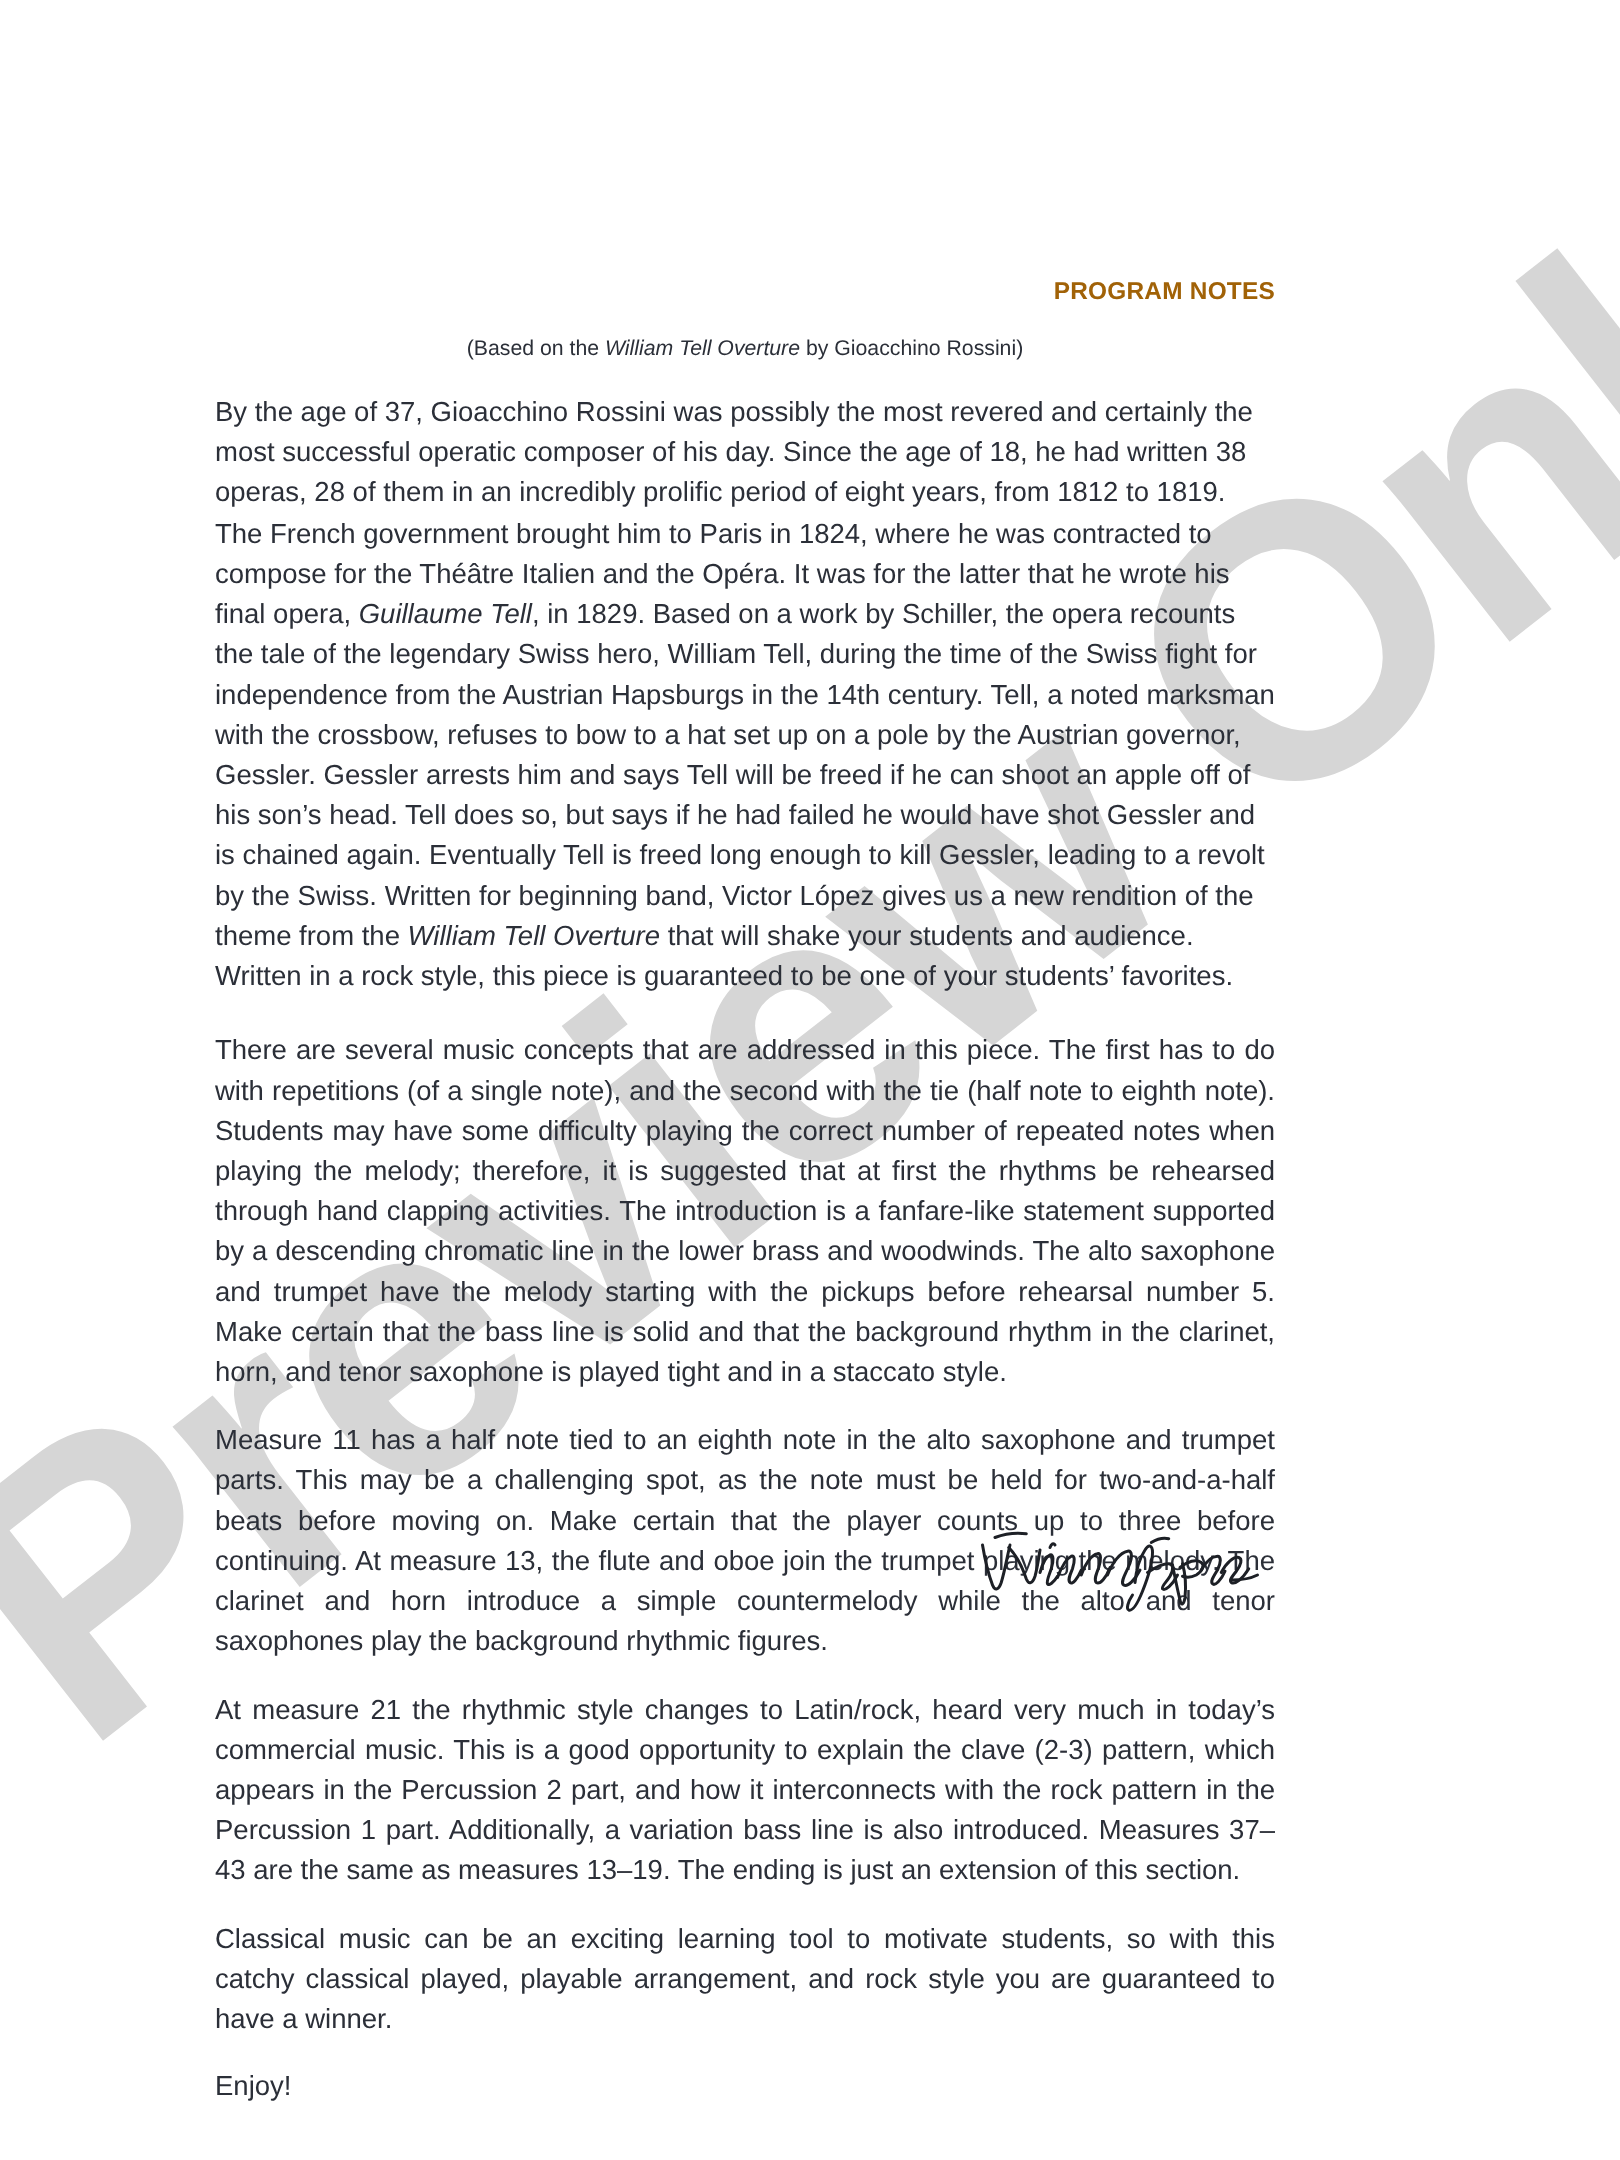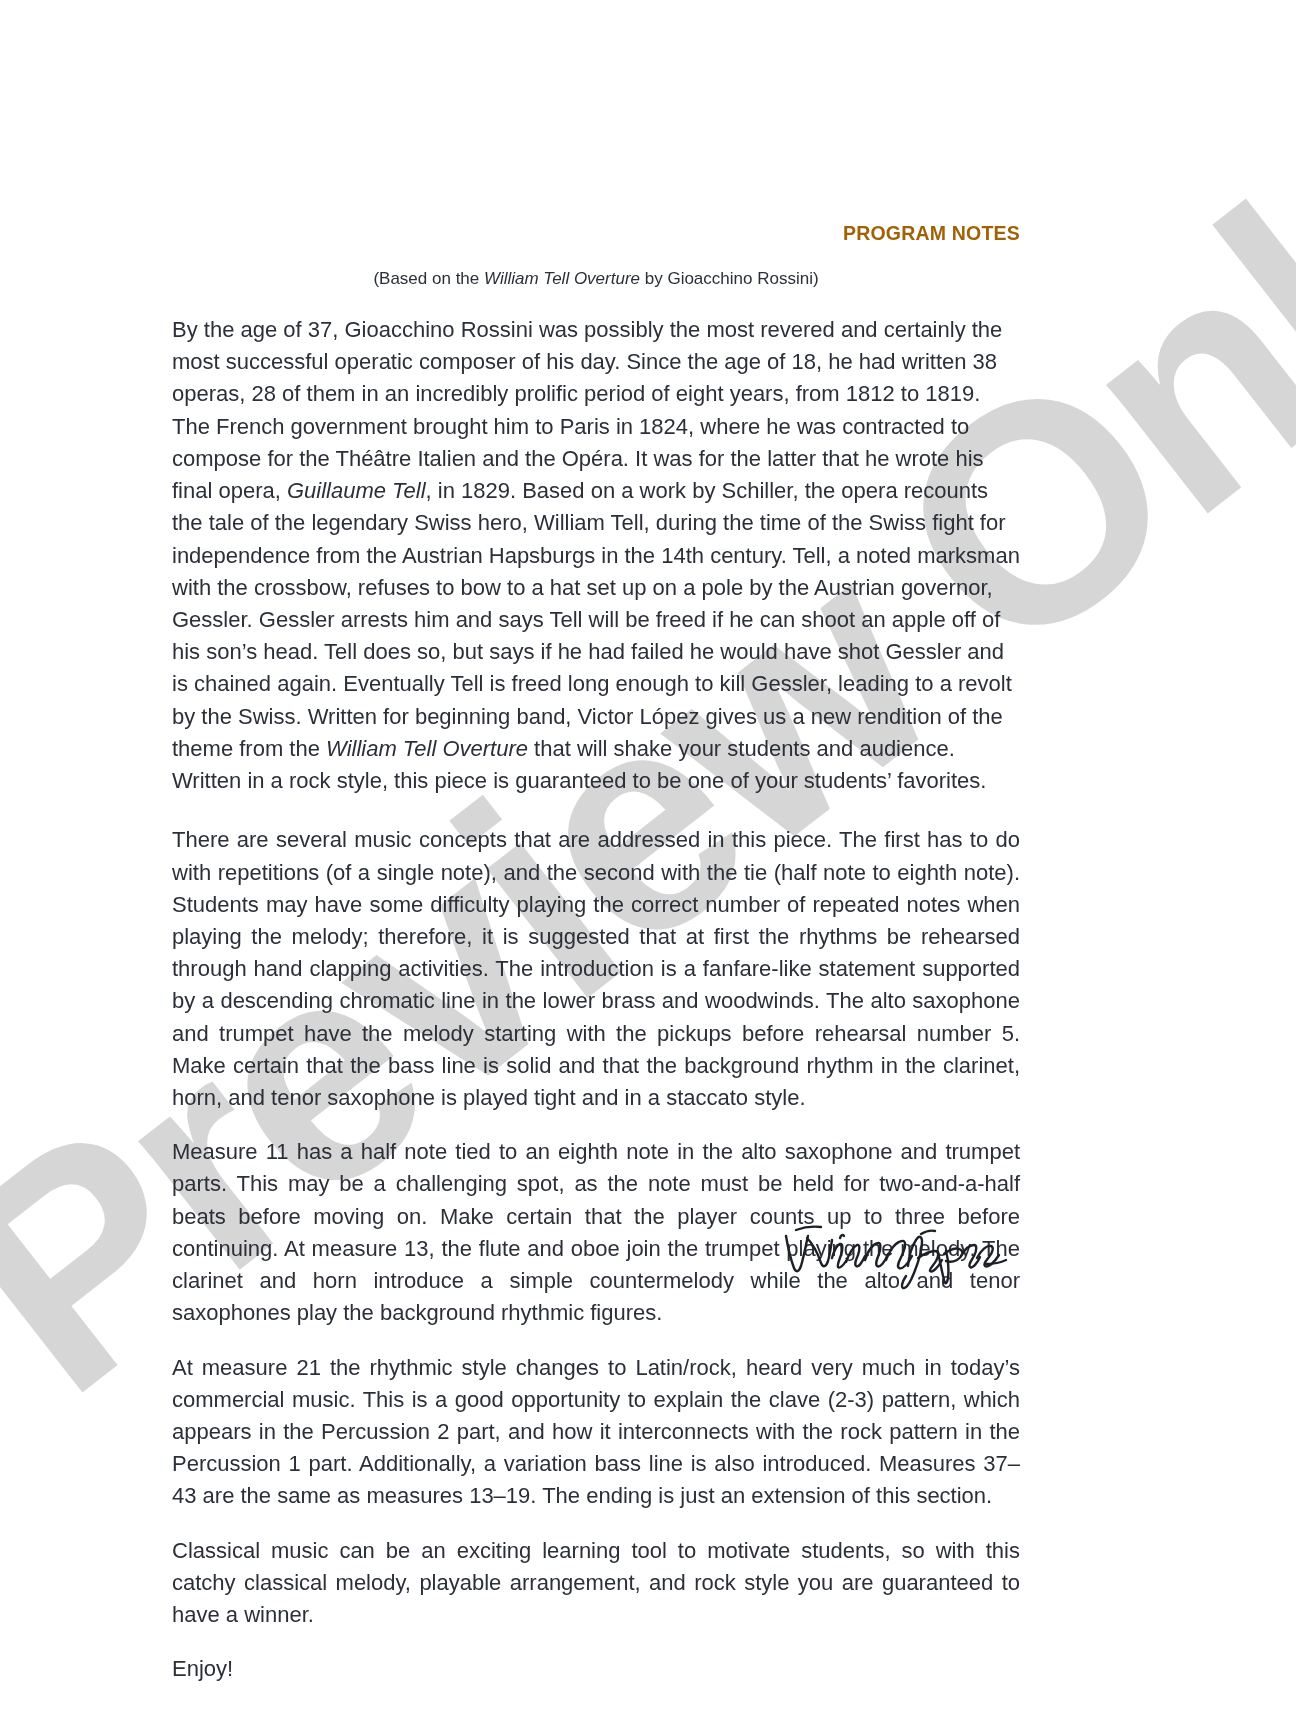--- a/index.html
+++ b/index.html
@@ -116,21 +116,21 @@
 
     <p class="body" id="program-paragraph"><span>By the age of 37, Gioacchino Rossini was possibly the most revered and certainly the most successful operatic composer of his day. Since the age of 18, he had written 38 operas, 28 of them in an incredibly prolific period of eight years, from 1812 to 1819. The French government brought him to Paris in 1824, where he was contracted to compose for the Théâtre Italien and the Opéra. It was for the latter that he wrote his final opera, </span><em>Guillaume Tell</em><span>, in 1829. Based on a work by Schiller, the opera recounts the tale of the legendary Swiss hero, William Tell, during the time of the Swiss fight for independence from the Austrian Hapsburgs in the 14th century. Tell, a noted marksman with the crossbow, refuses to bow to a hat set up on a pole by the Austrian governor, Gessler. Gessler arrests him and says Tell will be freed if he can shoot an apple off of his son’s head. Tell does so, but says if he had failed he would have shot Gessler and is chained again. Eventually Tell is freed long enough to kill Gessler, leading to a revolt by the Swiss. Written for beginning band, Victor López gives us a new rendition of the theme from the </span><em>William Tell Overture</em><span> that will shake your students and audience. Written in a rock style, this piece is guaranteed to be one of your students’ favorites.</span></p>
 
 
     <p class="body" id="conductor-p1">There are several music concepts that are addressed in this piece. The first has to do with repetitions (of a single note), and the second with the tie (half note to eighth note). Students may have some difficulty playing the correct number of repeated notes when playing the melody; therefore, it is suggested that at first the rhythms be rehearsed through hand clapping activities. The introduction is a fanfare-like statement supported by a descending chromatic line in the lower brass and woodwinds. The alto saxophone and trumpet have the melody starting with the pickups before rehearsal number 5. Make certain that the bass line is solid and that the background rhythm in the clarinet, horn, and tenor saxophone is played tight and in a staccato style.</p>
 
     <p class="body" id="conductor-p2">Measure 11 has a half note tied to an eighth note in the alto saxophone and trumpet parts. This may be a challenging spot, as the note must be held for two-and-a-half beats before moving on. Make certain that the player counts up to three before continuing. At measure 13, the flute and oboe join the trumpet playing the melody. The clarinet and horn introduce a simple countermelody while the alto and tenor saxophones play the background rhythmic figures.</p>
 
     <p class="body" id="conductor-p3">At measure 21 the rhythmic style changes to Latin/rock, heard very much in today’s commercial music. This is a good opportunity to explain the clave (2-3) pattern, which appears in the Percussion 2 part, and how it interconnects with the rock pattern in the Percussion 1 part. Additionally, a variation bass line is also introduced. Measures 37–43 are the same as measures 13–19. The ending is just an extension of this section.</p>
 
-    <p class="body" id="conductor-p4">Classical music can be an exciting learning tool to motivate students, so with this catchy classical melody, playable arrangement, and rock style you are guaranteed to have a winner.</p>
+    <p class="body" id="conductor-p4">Classical music can be an exciting learning tool to motivate students, so with this catchy classical played, playable arrangement, and rock style you are guaranteed to have a winner.</p>
 
     <p class="body" id="enjoy-line">Enjoy!</p>
 
   </div>
 
   <div class="signature-area" title="Victor López">
     <svg width="230" height="80" viewBox="0 0 230 80">
       <g fill="none" stroke="#1d2026" stroke-width="2.4" stroke-linecap="round" stroke-linejoin="round">
         <path d="M6,18 C8,30 11,42 14,50 C16,55 19,54 21,48 C24,38 26,26 28,18"></path>
         <path d="M27,20 C33,26 38,36 41,45 C43,50 46,49 48,43 C50,36 51,28 52,22"></path>

